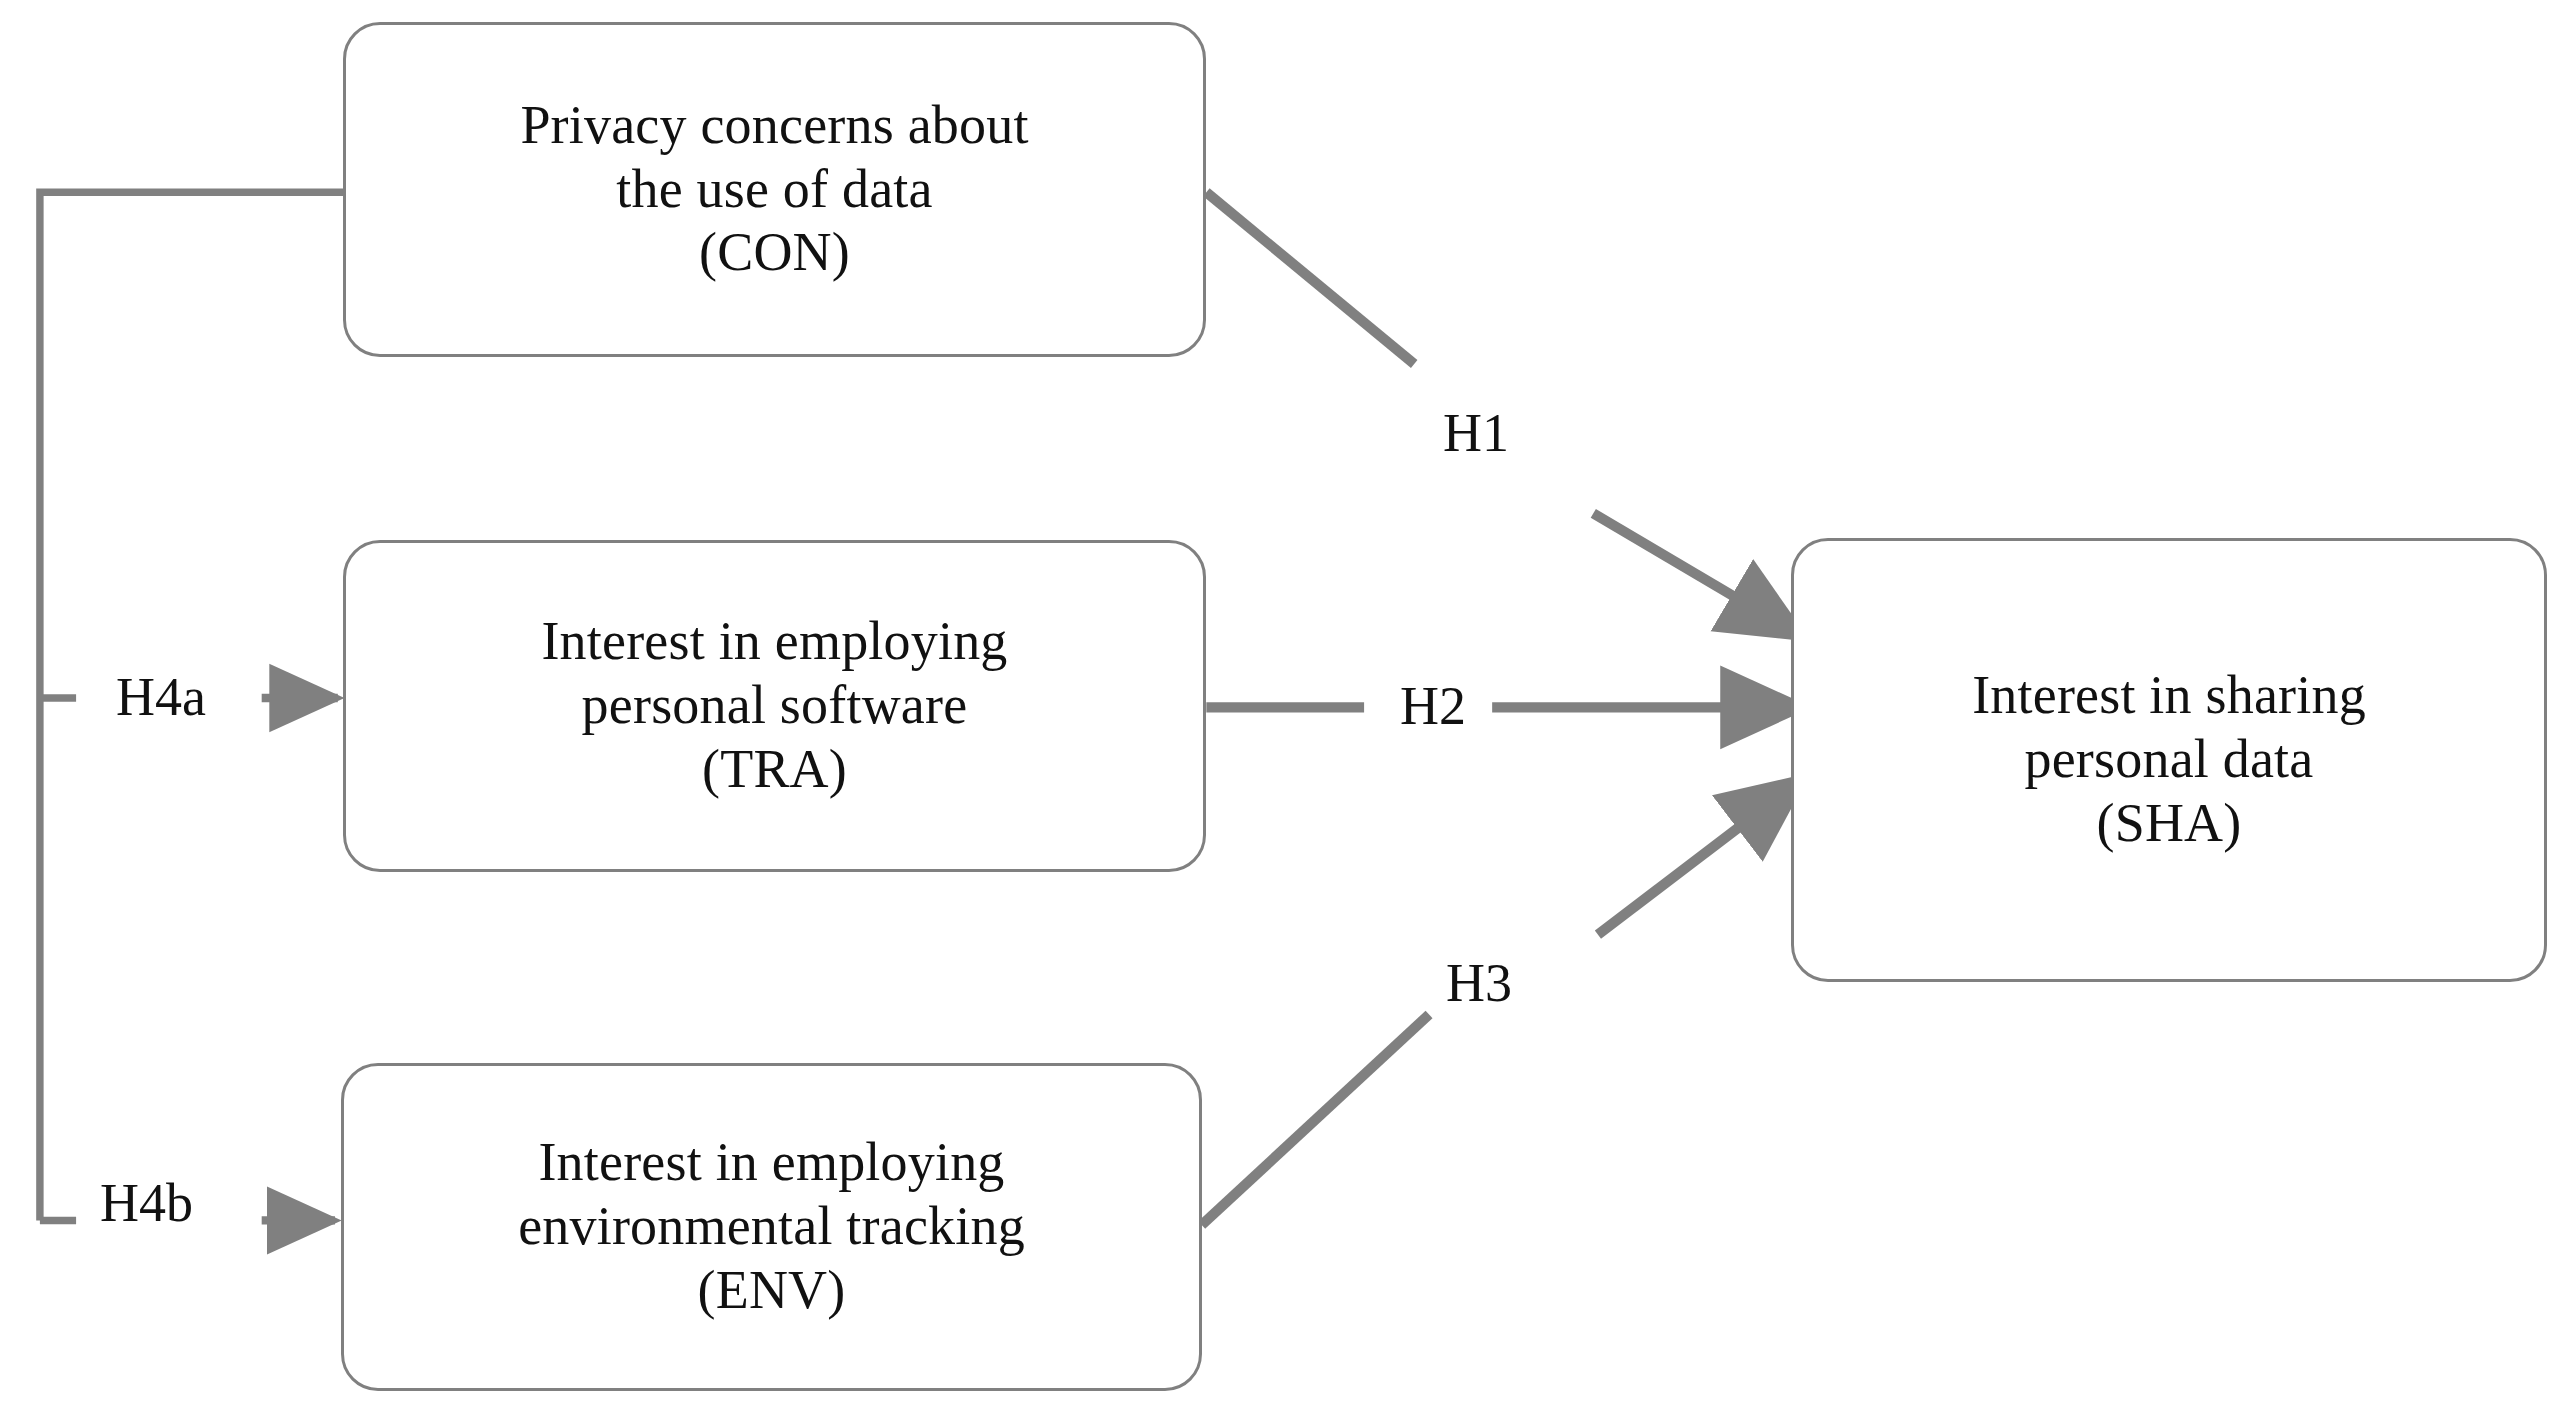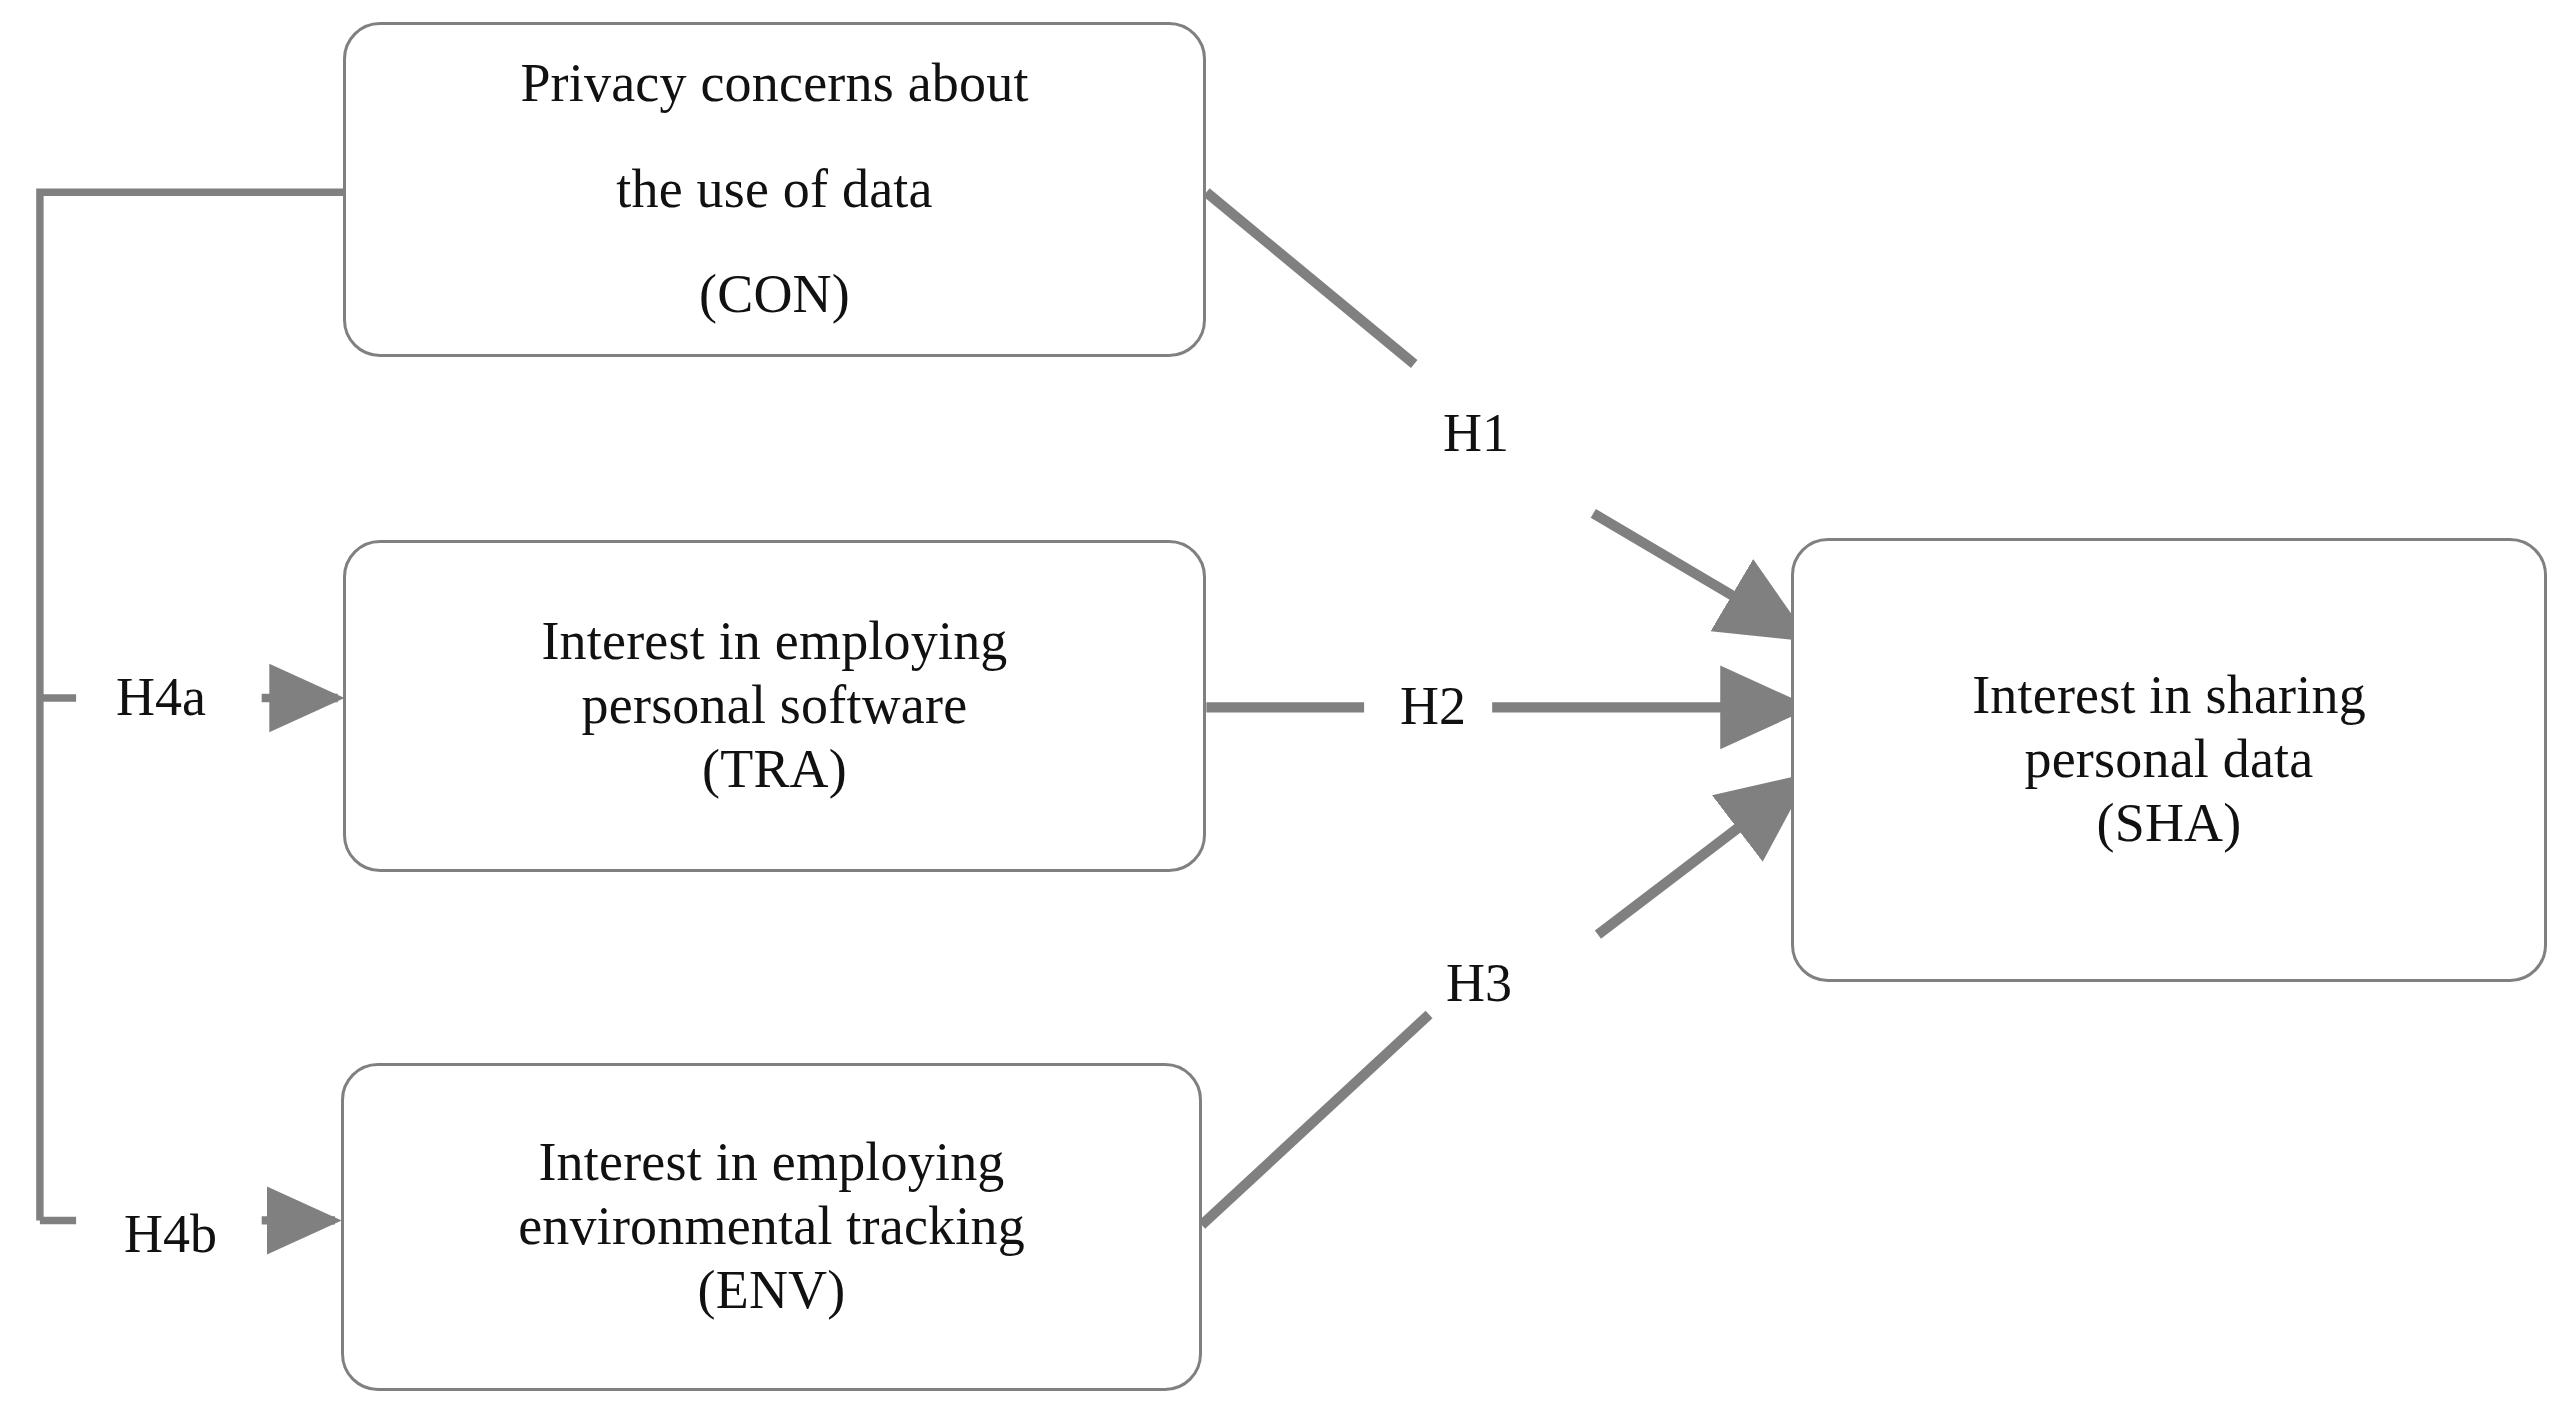--- a/index.html
+++ b/index.html
@@ -35,38 +35,38 @@
     align-items: center;
     justify-content: center;
     text-align: center;
     color: #111111;
     font-size: 54px;
     line-height: 1.18;
     letter-spacing: 0.2px;
   }
   .node .ln { display: block; white-space: nowrap; }
 
-  #node-con { left: 343px; top: 22px;   width: 863px; height: 335px; gap: 42px; }
+  #node-con { left: 343px; top: 22px;   width: 863px; height: 335px; }
   #node-tra { left: 343px; top: 540px;  width: 863px; height: 332px; }
   #node-env { left: 341px; top: 1063px; width: 861px; height: 328px; }
   #node-sha { left: 1791px; top: 538px; width: 756px; height: 444px; text-align: right; }
 
   .hlabel {
     position: absolute;
     color: #111111;
     font-size: 54px;
     line-height: 1;
     white-space: nowrap;
     text-align: center;
   }
   #label-h1  { left: 1443px; top: 371px; margin-top: 35px;  }
   #label-h2  { left: 1400px; top: 679px;  }
   #label-h3  { left: 1446px; top: 956px; }
   #label-h4a { left: 116px;  top: 670px;  }
-  #label-h4b { left: 100px;  top: 1207px; margin-left: 24px; }
+  #label-h4b { left: 100px;  top: 1176px; }
 </style>
 </head>
 <body>
 
 <div id="stage">
 
   <svg id="wires" viewBox="0 0 2776 1532" width="2576" height="1422" xmlns="http://www.w3.org/2000/svg">
     <defs>
       <marker id="arrowhead" markerWidth="9" markerHeight="9" refX="8.2" refY="4.5" orient="auto" markerUnits="strokeWidth">
         <path d="M0,0.4 L9,4.5 L0,8.6 z" fill="#808080"></path>

